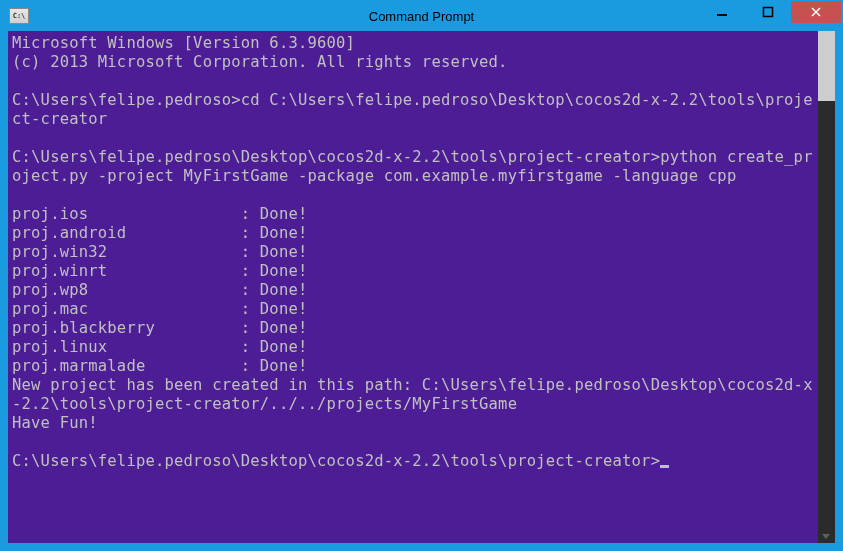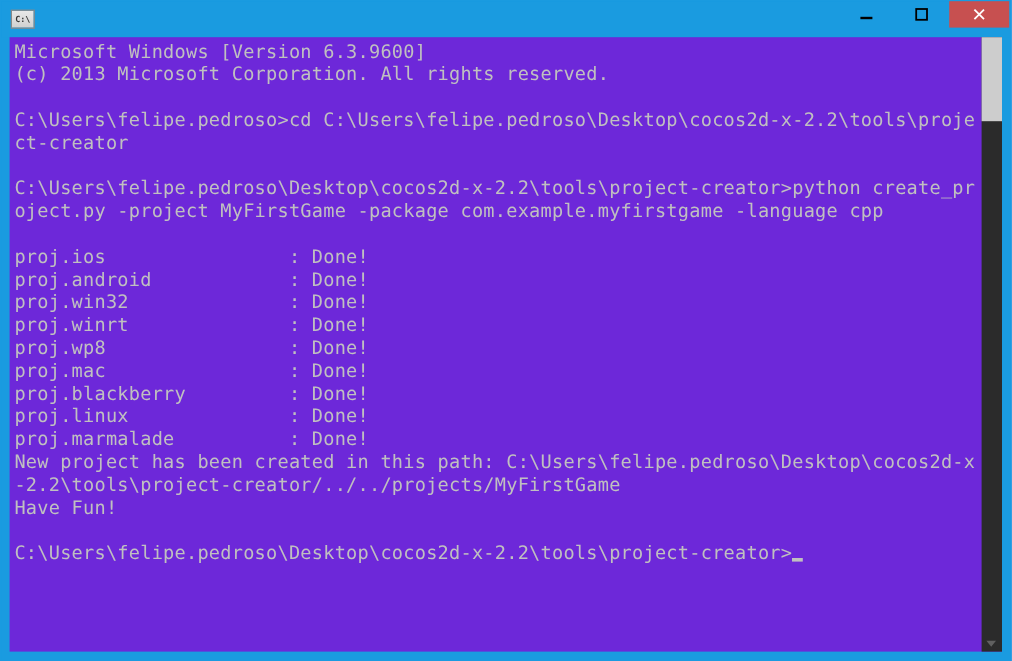--- a/index.html
+++ b/index.html
@@ -67,21 +67,21 @@
   .win-btn.close {
     background: #c75050;
     color: #fff;
     width: 50px;
     margin-right: 1px;
   }
   .win-btn svg { display: block; }
   .client {
     flex: 1;
     margin: 0 7px 7px 7px;
-    background: #6d28d9;
+    background: #4c1d95;
     position: relative;
     display: flex;
   }
   .terminal {
     flex: 1;
     padding: 3px 4px;
     font-family: Consolas, "Lucida Console", monospace;
     font-size: 15.5px;
     line-height: 19px;
     color: #c0c0c0;
@@ -131,20 +131,21 @@
     width: 0; height: 0;
   }
 </style>
 </head>
 <body>
 
 <div class="window">
 
   <div class="titlebar">
     <div class="app-icon">C:\</div>
+    <div class="title-text">Command Prompt</div>
     <div class="win-controls">
       <div class="win-btn">
         <svg width="12" height="12" viewBox="0 0 12 12">
           <rect x="1" y="8" width="10" height="2" fill="#000"></rect>
         </svg>
       </div>
       <div class="win-btn">
         <svg width="12" height="12" viewBox="0 0 12 12">
           <rect x="1.5" y="1.5" width="9" height="9" fill="none" stroke="#000" stroke-width="1.5"></rect>
         </svg>

